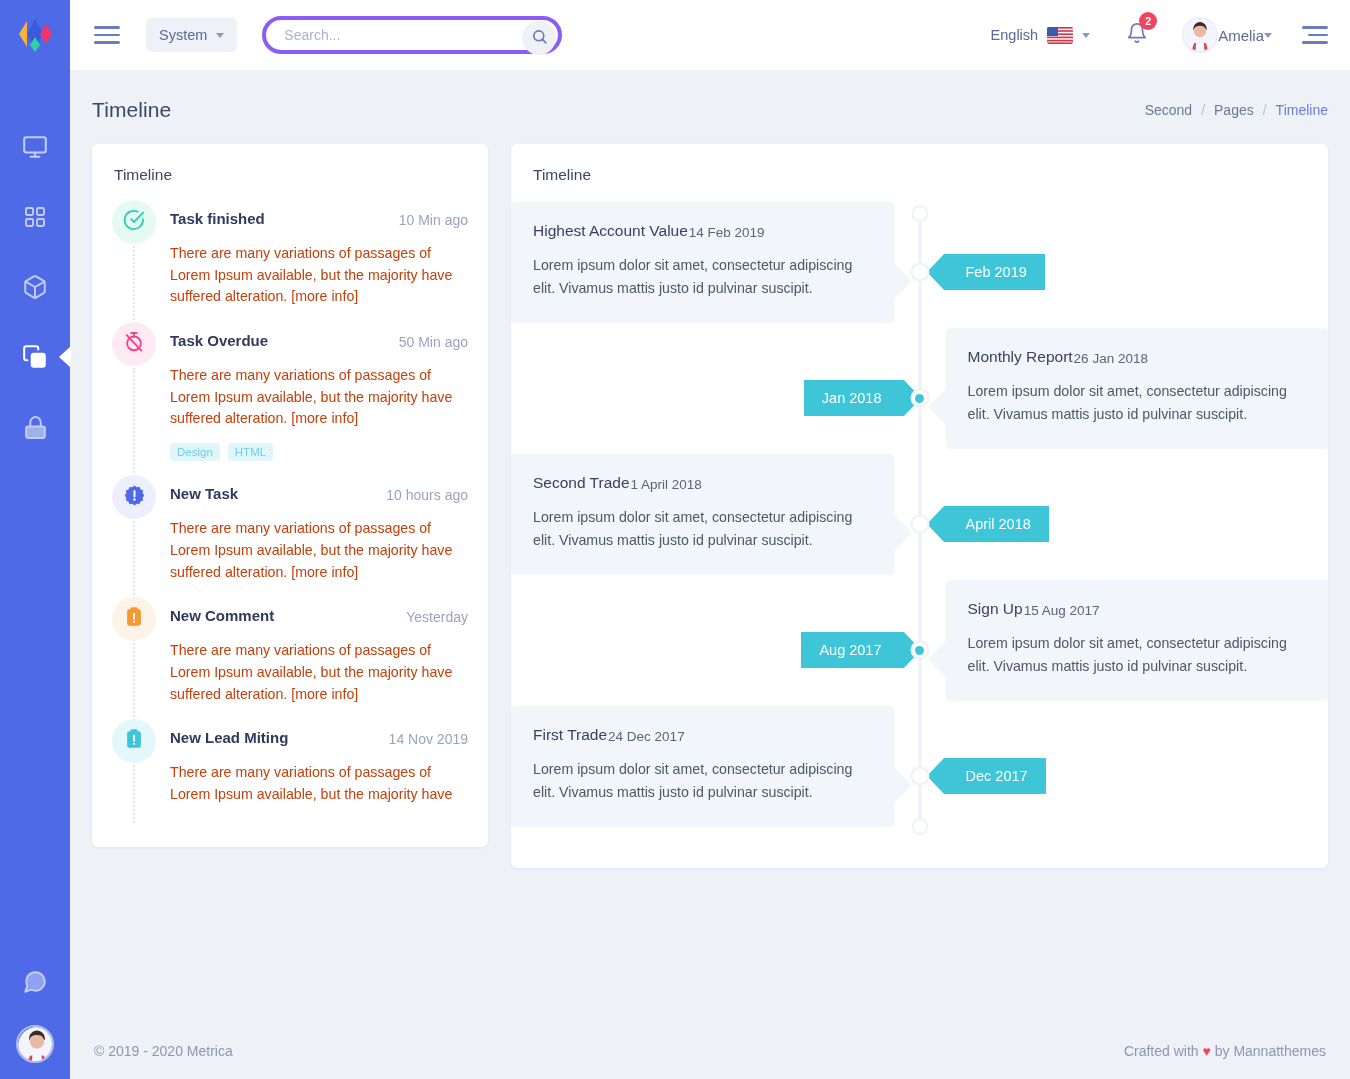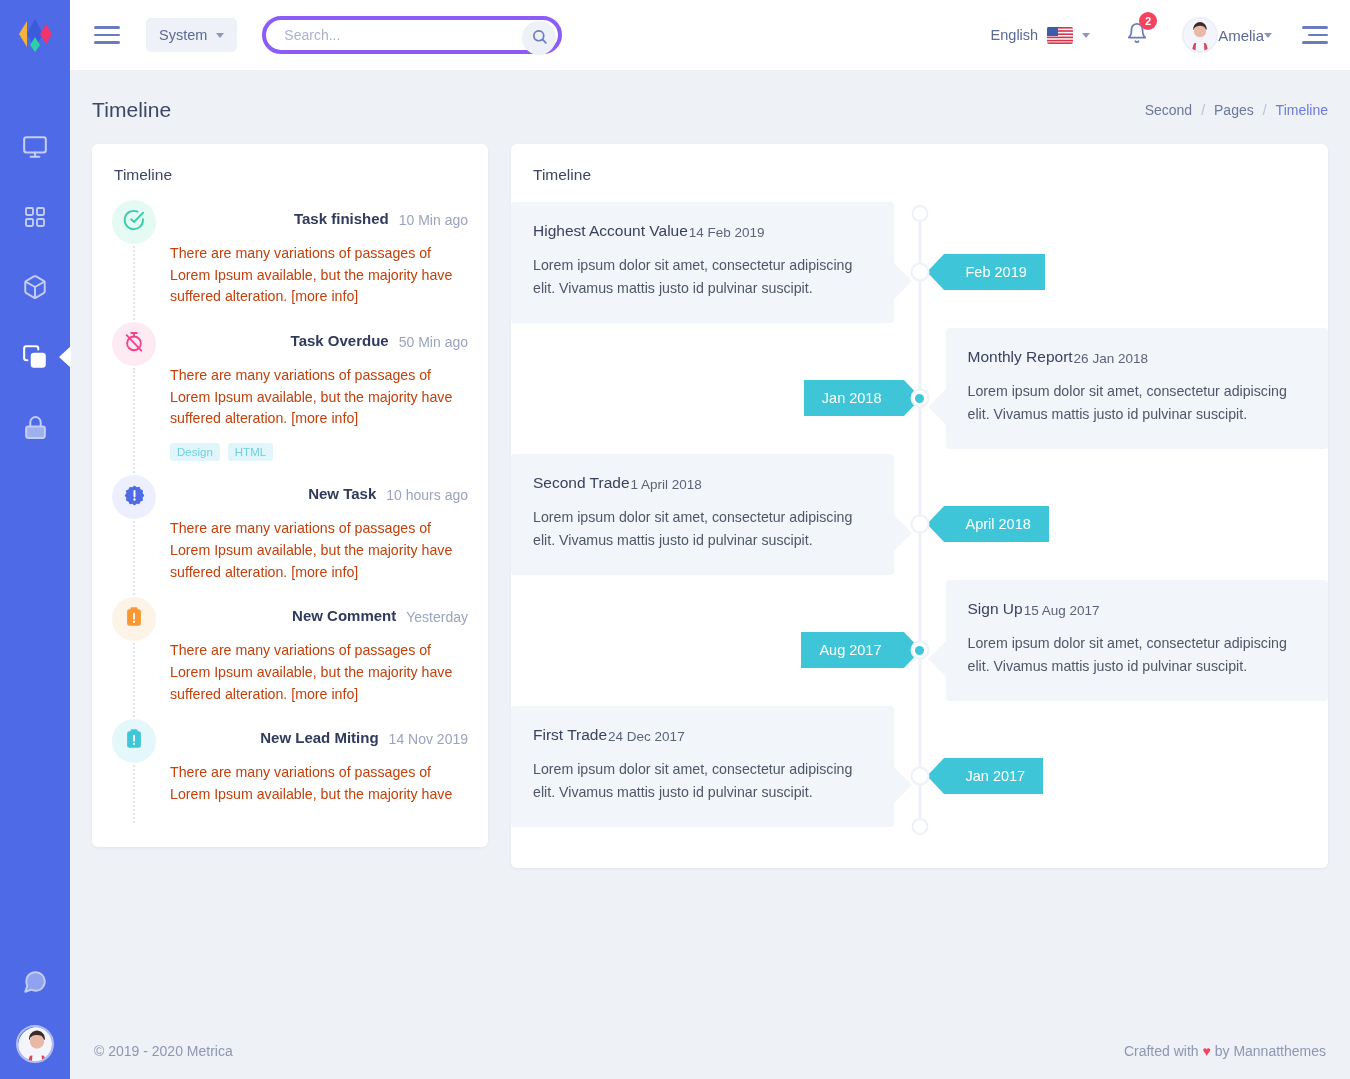--- a/index.html
+++ b/index.html
@@ -100,21 +100,21 @@
   .card-left { width: 396px; padding-bottom: 22px; }
   .tl-list { padding: 10px 20px 0 20px; }
   .tl-item { display:flex; gap:14px; position:relative; }
   .tl-gutter { position:relative; width:44px; flex:0 0 44px; display:flex; flex-direction:column; align-items:center; }
   .tl-dot {
     width:44px;height:44px;border-radius:50%; display:flex;align-items:center;justify-content:center;
     flex:0 0 44px; z-index:2; background:#fff;
   }
   .tl-line { flex:1; width:0; border-left:2px dotted #dfe4ef; margin: 2px 0; }
   .tl-body { flex:1; padding-bottom: 14px; min-width:0; }
-  .tl-head { display:flex; justify-content:flex-end; align-items:flex-start; gap:10px; padding-top:10px; }
+  .tl-head { display:flex; justify-content:space-between; align-items:flex-start; gap:10px; padding-top:10px; }
   .tl-name { font-size:15px; color:#2f3a5c; font-weight:bold; }
   .tl-time { font-size:14px; color:#9aa3c0; text-align:right; max-width:86px; line-height:1.45; }
   .tl-desc { font-size:14.2px; color:#c2410c; line-height:1.52; margin-top:13px; }
   .tl-tags { margin-top:13px; display:flex; gap:8px; }
   .tag { background:#e1f6fa; color:#6ed0e0; font-size:11.5px; border-radius:3px; padding:3px 7px; }
 
   
   .card-right { flex:1; position:relative; padding-bottom: 30px; }
   .vtl { position:relative; margin-top: 12px; padding-bottom: 6px; }
   .vtl-line {
@@ -552,21 +552,21 @@
                 <div class="vhalf" style="padding-right:26px">
                   <div class="vbox to-right">
        <div class="vb-head">
          <span class="vb-title">First Trade</span>
          <span class="vb-date">24 Dec 2017</span>
        </div>
        <div class="vb-desc">Lorem ipsum dolor sit amet, consectetur adipiscing elit. Vivamus mattis justo id pulvinar suscipit.</div>
      </div>
                 </div>
        <div class="vhalf">
-                  <div class="vlabel right">Jan 2017</div>
+                  <div class="vlabel right">Dec 2017</div>
                 </div>
        <div class="vnode hollow"></div>
               </div>
             </div>
         </div>
 
       </div>
     </div>
 
     <div class="footer">

